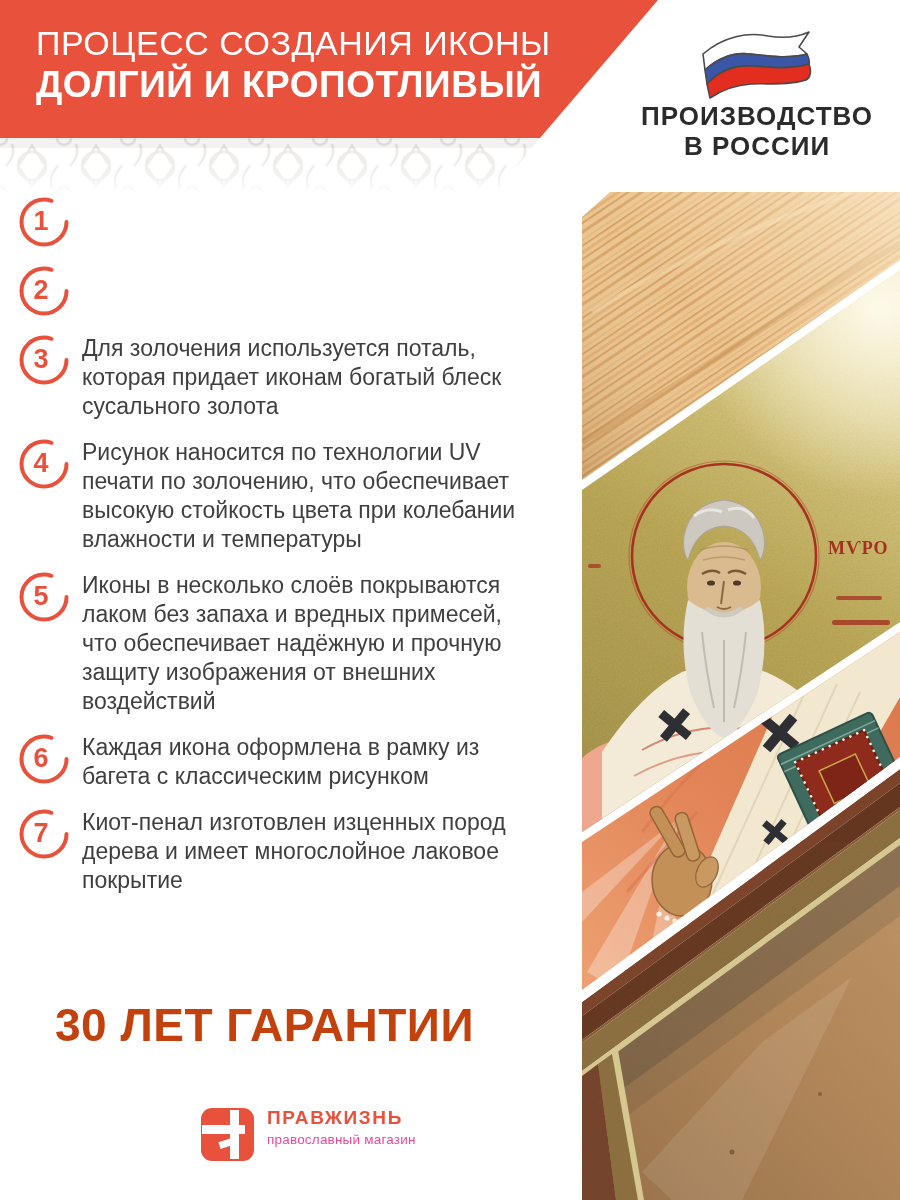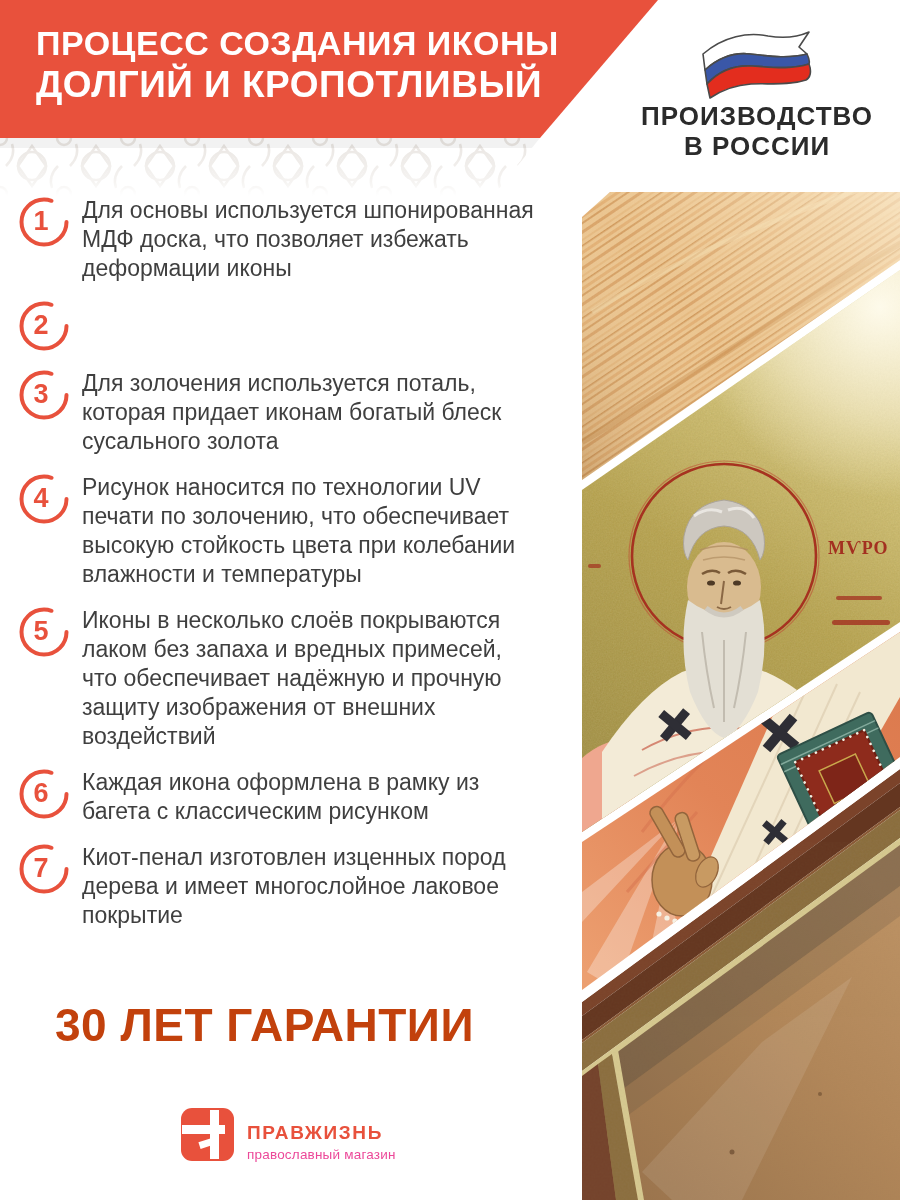--- a/index.html
+++ b/index.html
@@ -2,41 +2,41 @@
 <html><head>
 <meta charset="utf-8">
 <style>
   html,body{margin:0;padding:0;background:#fff;}
   .page{position:relative;width:900px;height:1200px;background:#ffffff;overflow:hidden;
         font-family:"Liberation Sans",sans-serif;}
   
   .banner{position:absolute;left:0;top:0;width:658px;height:138px;background:#E8513C;
           clip-path:polygon(0 0,658px 0,540px 138px,0 138px);color:#fff;
           padding:0;box-sizing:border-box;}
-  .banner-line1{position:absolute;left:36px;top:24px;font-size:34px;font-weight:700;letter-spacing:.5px;white-space:nowrap;}
+  .banner-line1{position:absolute;left:36px;top:24px;font-size:34px;font-weight:400;letter-spacing:.5px;white-space:nowrap;}
   .banner-line2{position:absolute;left:36px;top:64px;font-size:37px;font-weight:700;letter-spacing:.5px;white-space:nowrap;}
   
   .ornament{position:absolute;left:0;top:138px;width:600px;height:58px;pointer-events:none;}
   
   .flag{position:absolute;left:696px;top:28px;width:120px;height:74px;}
   .made-in{position:absolute;left:612px;top:101px;width:290px;text-align:center;color:#2B2B2B;
            font-weight:700;font-size:26px;line-height:30px;letter-spacing:1px;}
   
   .steps{position:absolute;left:18px;top:196px;width:550px;display:flex;flex-direction:column;gap:17px;}
   .step{display:flex;align-items:flex-start;}
   .badge{position:relative;flex:0 0 52px;width:52px;height:52px;margin-top:0;}
   .badge svg{position:absolute;inset:0;}
   .badge span{position:absolute;inset:0;display:flex;align-items:center;justify-content:center;
               font-size:27px;font-weight:700;color:#E8513C;padding-right:6px;padding-bottom:2px;}
   .step-text{margin-left:12px;font-size:23px;line-height:29px;color:#3F3F3F;white-space:pre-line;width:500px;}
   
   .guarantee{position:absolute;left:55px;top:998px;font-size:46px;font-weight:800;color:#c2410c;
              letter-spacing:.5px;white-space:nowrap;}
   
-  .logo{position:absolute;left:180px;top:1107px;display:flex;align-items:flex-end;}
+  .logo{position:absolute;left:200px;top:1107px;display:flex;align-items:flex-start;}
   .logo-mark{width:55px;height:55px;flex:0 0 55px;}
   .logo-text{margin-left:12px;}
   .logo-name{font-size:19px;font-weight:700;color:#E8513C;letter-spacing:1.6px;}
   .logo-sub{font-size:13.5px;color:#ec4899;margin-top:3px;letter-spacing:.2px;}
   
   .photos{position:absolute;left:582px;top:192px;width:318px;height:1028px;}
   .photos svg{display:block;}
   .insc{font-family:"Liberation Serif",serif;font-weight:700;letter-spacing:1px;}
 </style>
 </head>
@@ -98,23 +98,20 @@
   </div>
 
   <div class="steps">
     <div class="step">
       <div class="badge">
         <svg viewBox="0 0 52 52">
             <circle cx="26" cy="26" r="22.5" fill="none" stroke="#E8513C" stroke-width="4" stroke-linecap="round" stroke-dasharray="113 28.4"></circle>
           </svg>
         <span>1</span>
       </div>
-      <div class="step-text">Для основы используется шпонированная
-МДФ доска, что позволяет избежать
-деформации иконы</div>
     </div>
     <div class="step">
       <div class="badge">
         <svg viewBox="0 0 52 52">
             <circle cx="26" cy="26" r="22.5" fill="none" stroke="#E8513C" stroke-width="4" stroke-linecap="round" stroke-dasharray="113 28.4"></circle>
           </svg>
         <span>2</span>
       </div>
     </div>
     <div class="step">

